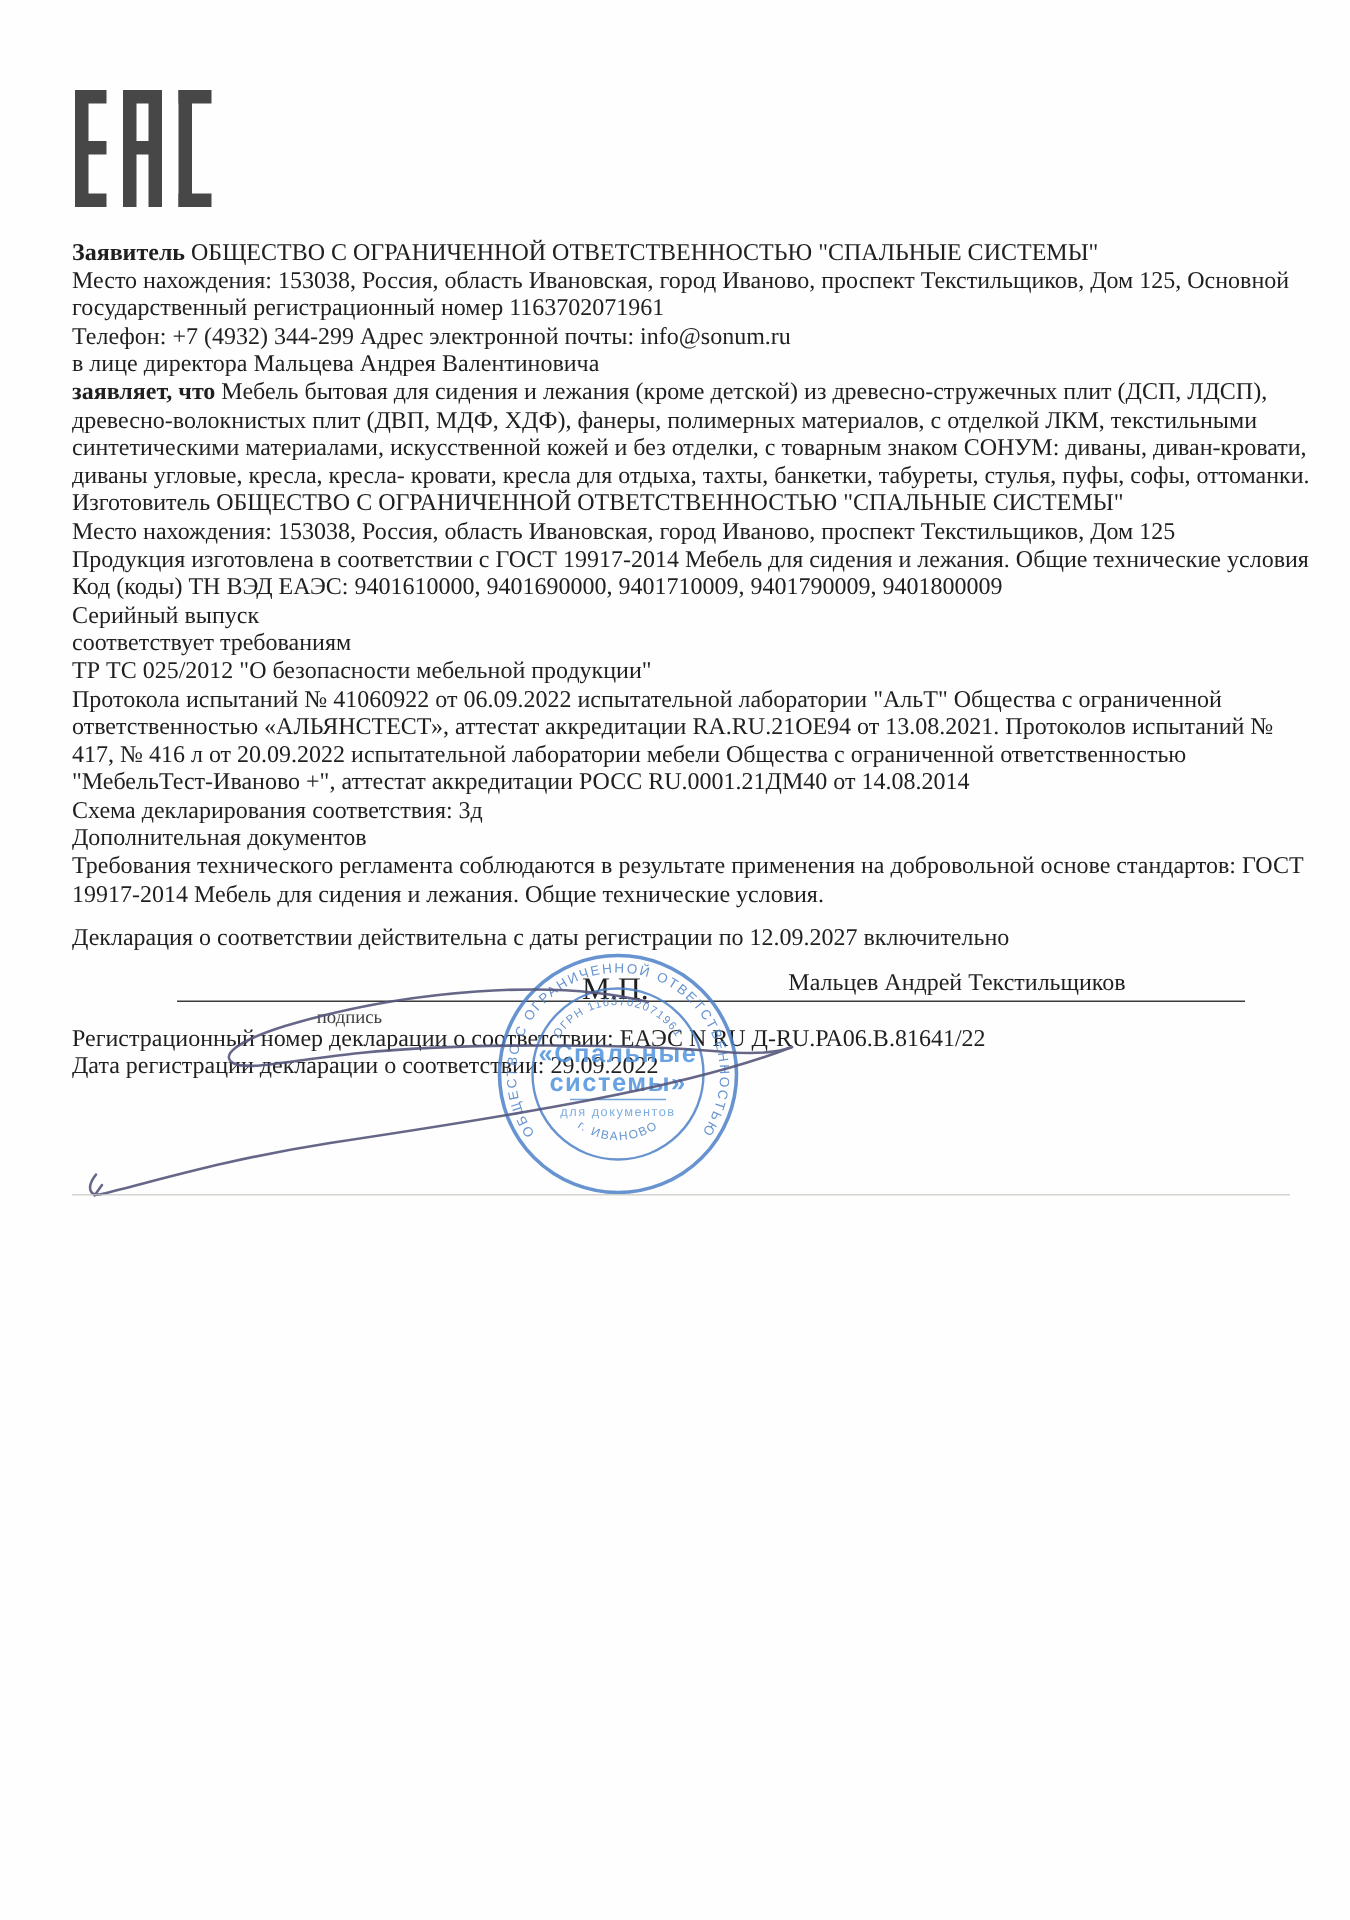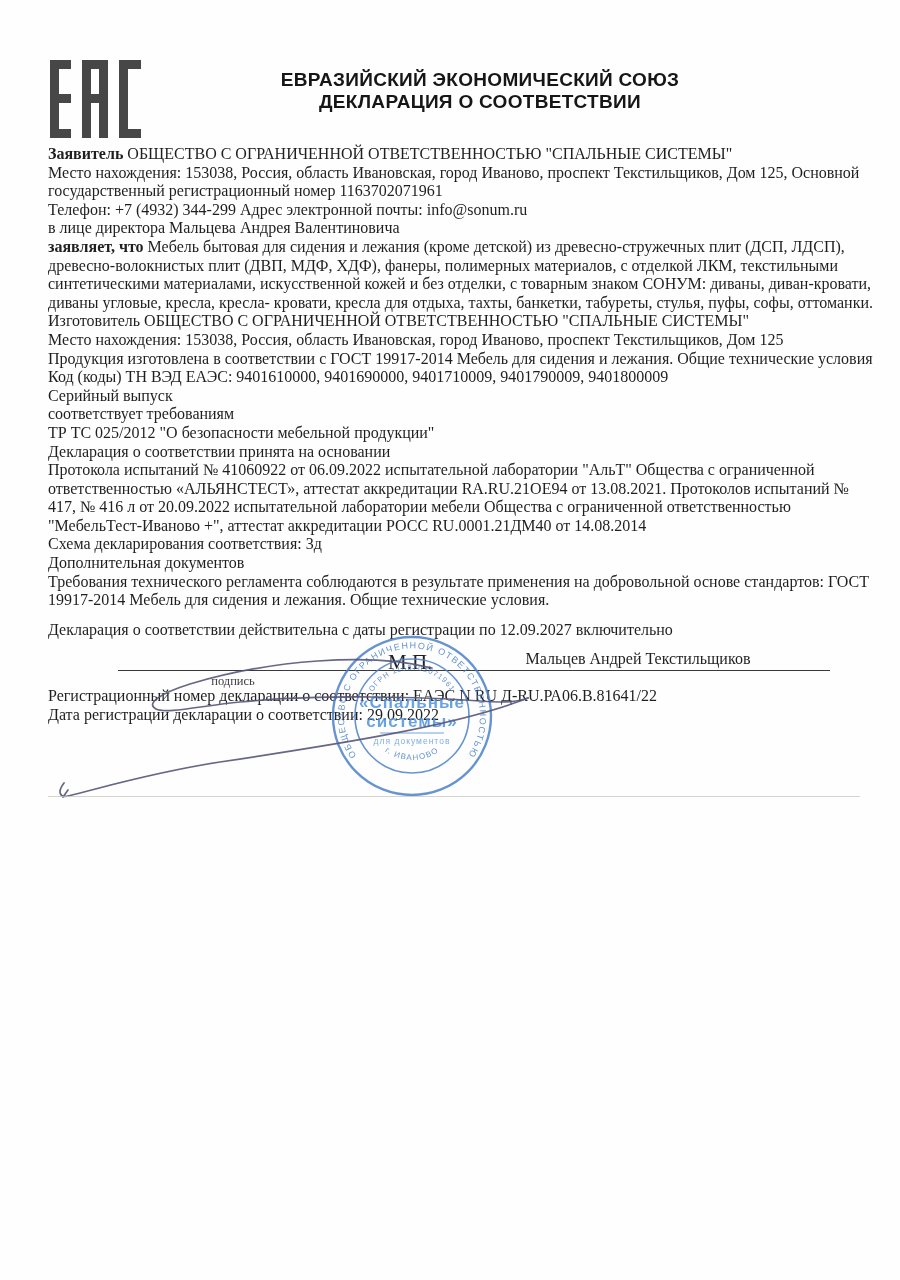--- a/index.html
+++ b/index.html
@@ -14,21 +14,21 @@
   }
   .eac-logo{position:absolute;left:50px;top:60px;}
   .titles{
     position:absolute;left:150px;top:69px;width:660px;
     text-align:center;
     font-family:"Liberation Sans", sans-serif;
     font-weight:bold;font-size:19px;line-height:21.5px;
     letter-spacing:.3px;color:#161616;
   }
   .doc{
-    position:absolute;left:48px;top:145px;width:826px;
+    position:absolute;left:48px;top:160px;width:826px;
     font-size:16px;line-height:18.6px;
   }
   .doc p{margin:0;padding:0;}
   .doc p.b{font-weight:normal;}
   .doc p.validity{margin-top:11px;}
   .sig-row{position:relative;height:48px;}
   .sig-line{position:absolute;left:70px;top:31px;width:712px;border-top:1px solid #3a3a3a;}
   .sig-label{position:absolute;left:85px;top:33px;width:200px;text-align:center;font-size:12.5px;color:#404040;}
   .mp{position:absolute;left:340px;top:14px;font-size:21px;}
   .fio{position:absolute;left:440px;top:11px;width:300px;text-align:center;font-size:16px;}
@@ -57,39 +57,34 @@
         <rect x="32" y="0" width="26" height="9"></rect>
         <rect x="32" y="34" width="26" height="9"></rect>
 
         <rect x="69" y="0" width="9" height="78"></rect>
         <rect x="69" y="0" width="22" height="9"></rect>
         <rect x="69" y="69" width="22" height="9"></rect>
       </g>
     </svg>
   </div>
 
-  <div class="titles">
-    <div>ЕВРАЗИЙСКИЙ ЭКОНОМИЧЕСКИЙ СОЮЗ</div>
-    <div>ДЕКЛАРАЦИЯ О СООТВЕТСТВИИ</div>
-  </div>
 
   <div class="doc">
     <p><b>Заявитель</b><span> ОБЩЕСТВО С ОГРАНИЧЕННОЙ ОТВЕТСТВЕННОСТЬЮ "СПАЛЬНЫЕ СИСТЕМЫ"</span></p>
     <p>Место нахождения: 153038, Россия, область Ивановская, город Иваново, проспект Текстильщиков, Дом 125, Основной государственный регистрационный номер 1163702071961</p>
     <p>Телефон: +7 (4932) 344-299 Адрес электронной почты: info@sonum.ru</p>
     <p>в лице директора Мальцева Андрея Валентиновича</p>
     <p><b>заявляет, что</b><span> Мебель бытовая для сидения и лежания (кроме детской) из древесно-стружечных плит (ДСП, ЛДСП), древесно-волокнистых плит (ДВП, МДФ, ХДФ), фанеры, полимерных материалов, с отделкой ЛКМ, текстильными синтетическими материалами, искусственной кожей и без отделки, с товарным знаком СОНУМ: диваны, диван-кровати, диваны угловые, кресла, кресла- кровати, кресла для отдыха, тахты, банкетки, табуреты, стулья, пуфы, софы, оттоманки.</span></p>
     <p>Изготовитель ОБЩЕСТВО С ОГРАНИЧЕННОЙ ОТВЕТСТВЕННОСТЬЮ "СПАЛЬНЫЕ СИСТЕМЫ"</p>
     <p>Место нахождения: 153038, Россия, область Ивановская, город Иваново, проспект Текстильщиков, Дом 125</p>
     <p>Продукция изготовлена в соответствии с ГОСТ 19917-2014 Мебель для сидения и лежания. Общие технические условия</p>
     <p>Код (коды) ТН ВЭД ЕАЭС: 9401610000, 9401690000, 9401710009, 9401790009, 9401800009</p>
     <p>Серийный выпуск</p>
     <p class="b">соответствует требованиям</p>
     <p>ТР ТС 025/2012 "О безопасности мебельной продукции"</p>
-    <p class="b">Декларация о соответствии принята на основании</p>
     <p>Протокола испытаний № 41060922 от 06.09.2022 испытательной лаборатории "АльТ" Общества с ограниченной ответственностью «АЛЬЯНСТЕСТ», аттестат аккредитации RA.RU.21ОЕ94 от 13.08.2021. Протоколов испытаний № 417, № 416 л от 20.09.2022 испытательной лаборатории мебели Общества с ограниченной ответственностью "МебельТест-Иваново +", аттестат аккредитации РОСС RU.0001.21ДМ40 от 14.08.2014</p>
     <p>Схема декларирования соответствия: 3д</p>
     <p class="b">Дополнительная документов</p>
     <p>Требования технического регламента соблюдаются в результате применения на добровольной основе стандартов: ГОСТ 19917-2014 Мебель для сидения и лежания. Общие технические условия.</p>
     <p class="b validity">Декларация о соответствии действительна с даты регистрации по 12.09.2027 включительно</p>
 
     <div class="sig-row">
       <div class="sig-line"></div>
       <span class="sig-label">подпись</span>
       <span class="mp">М.П.</span>

